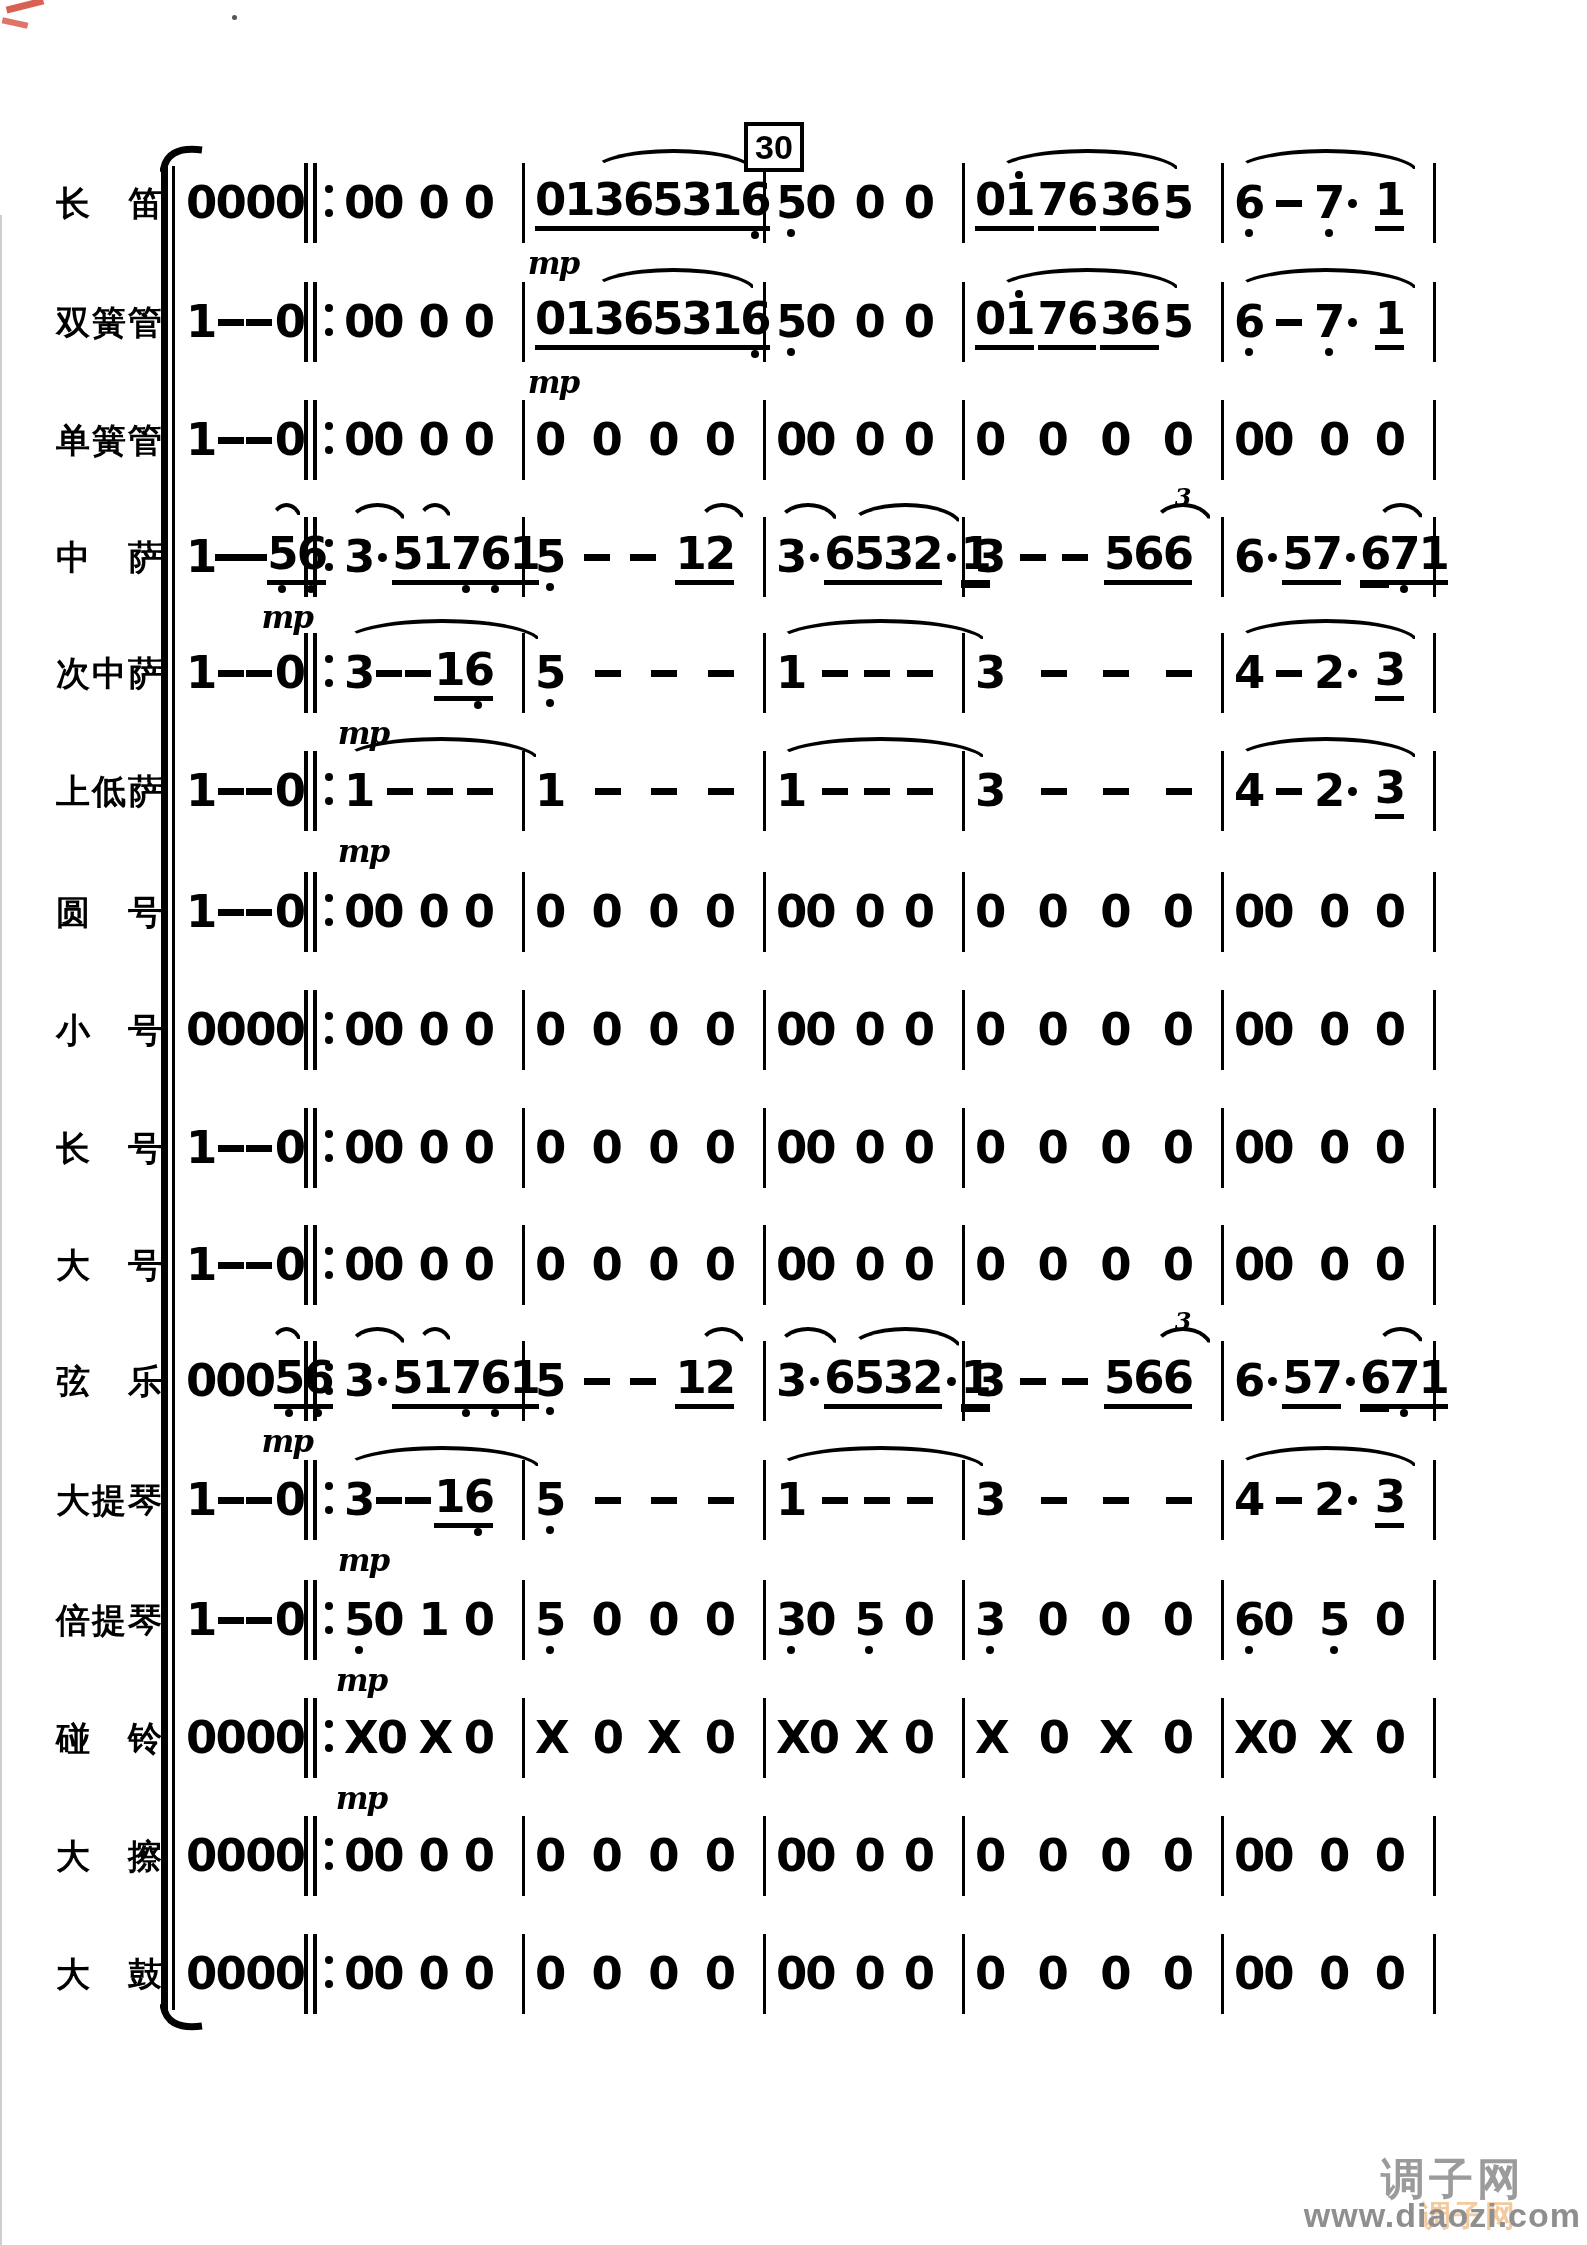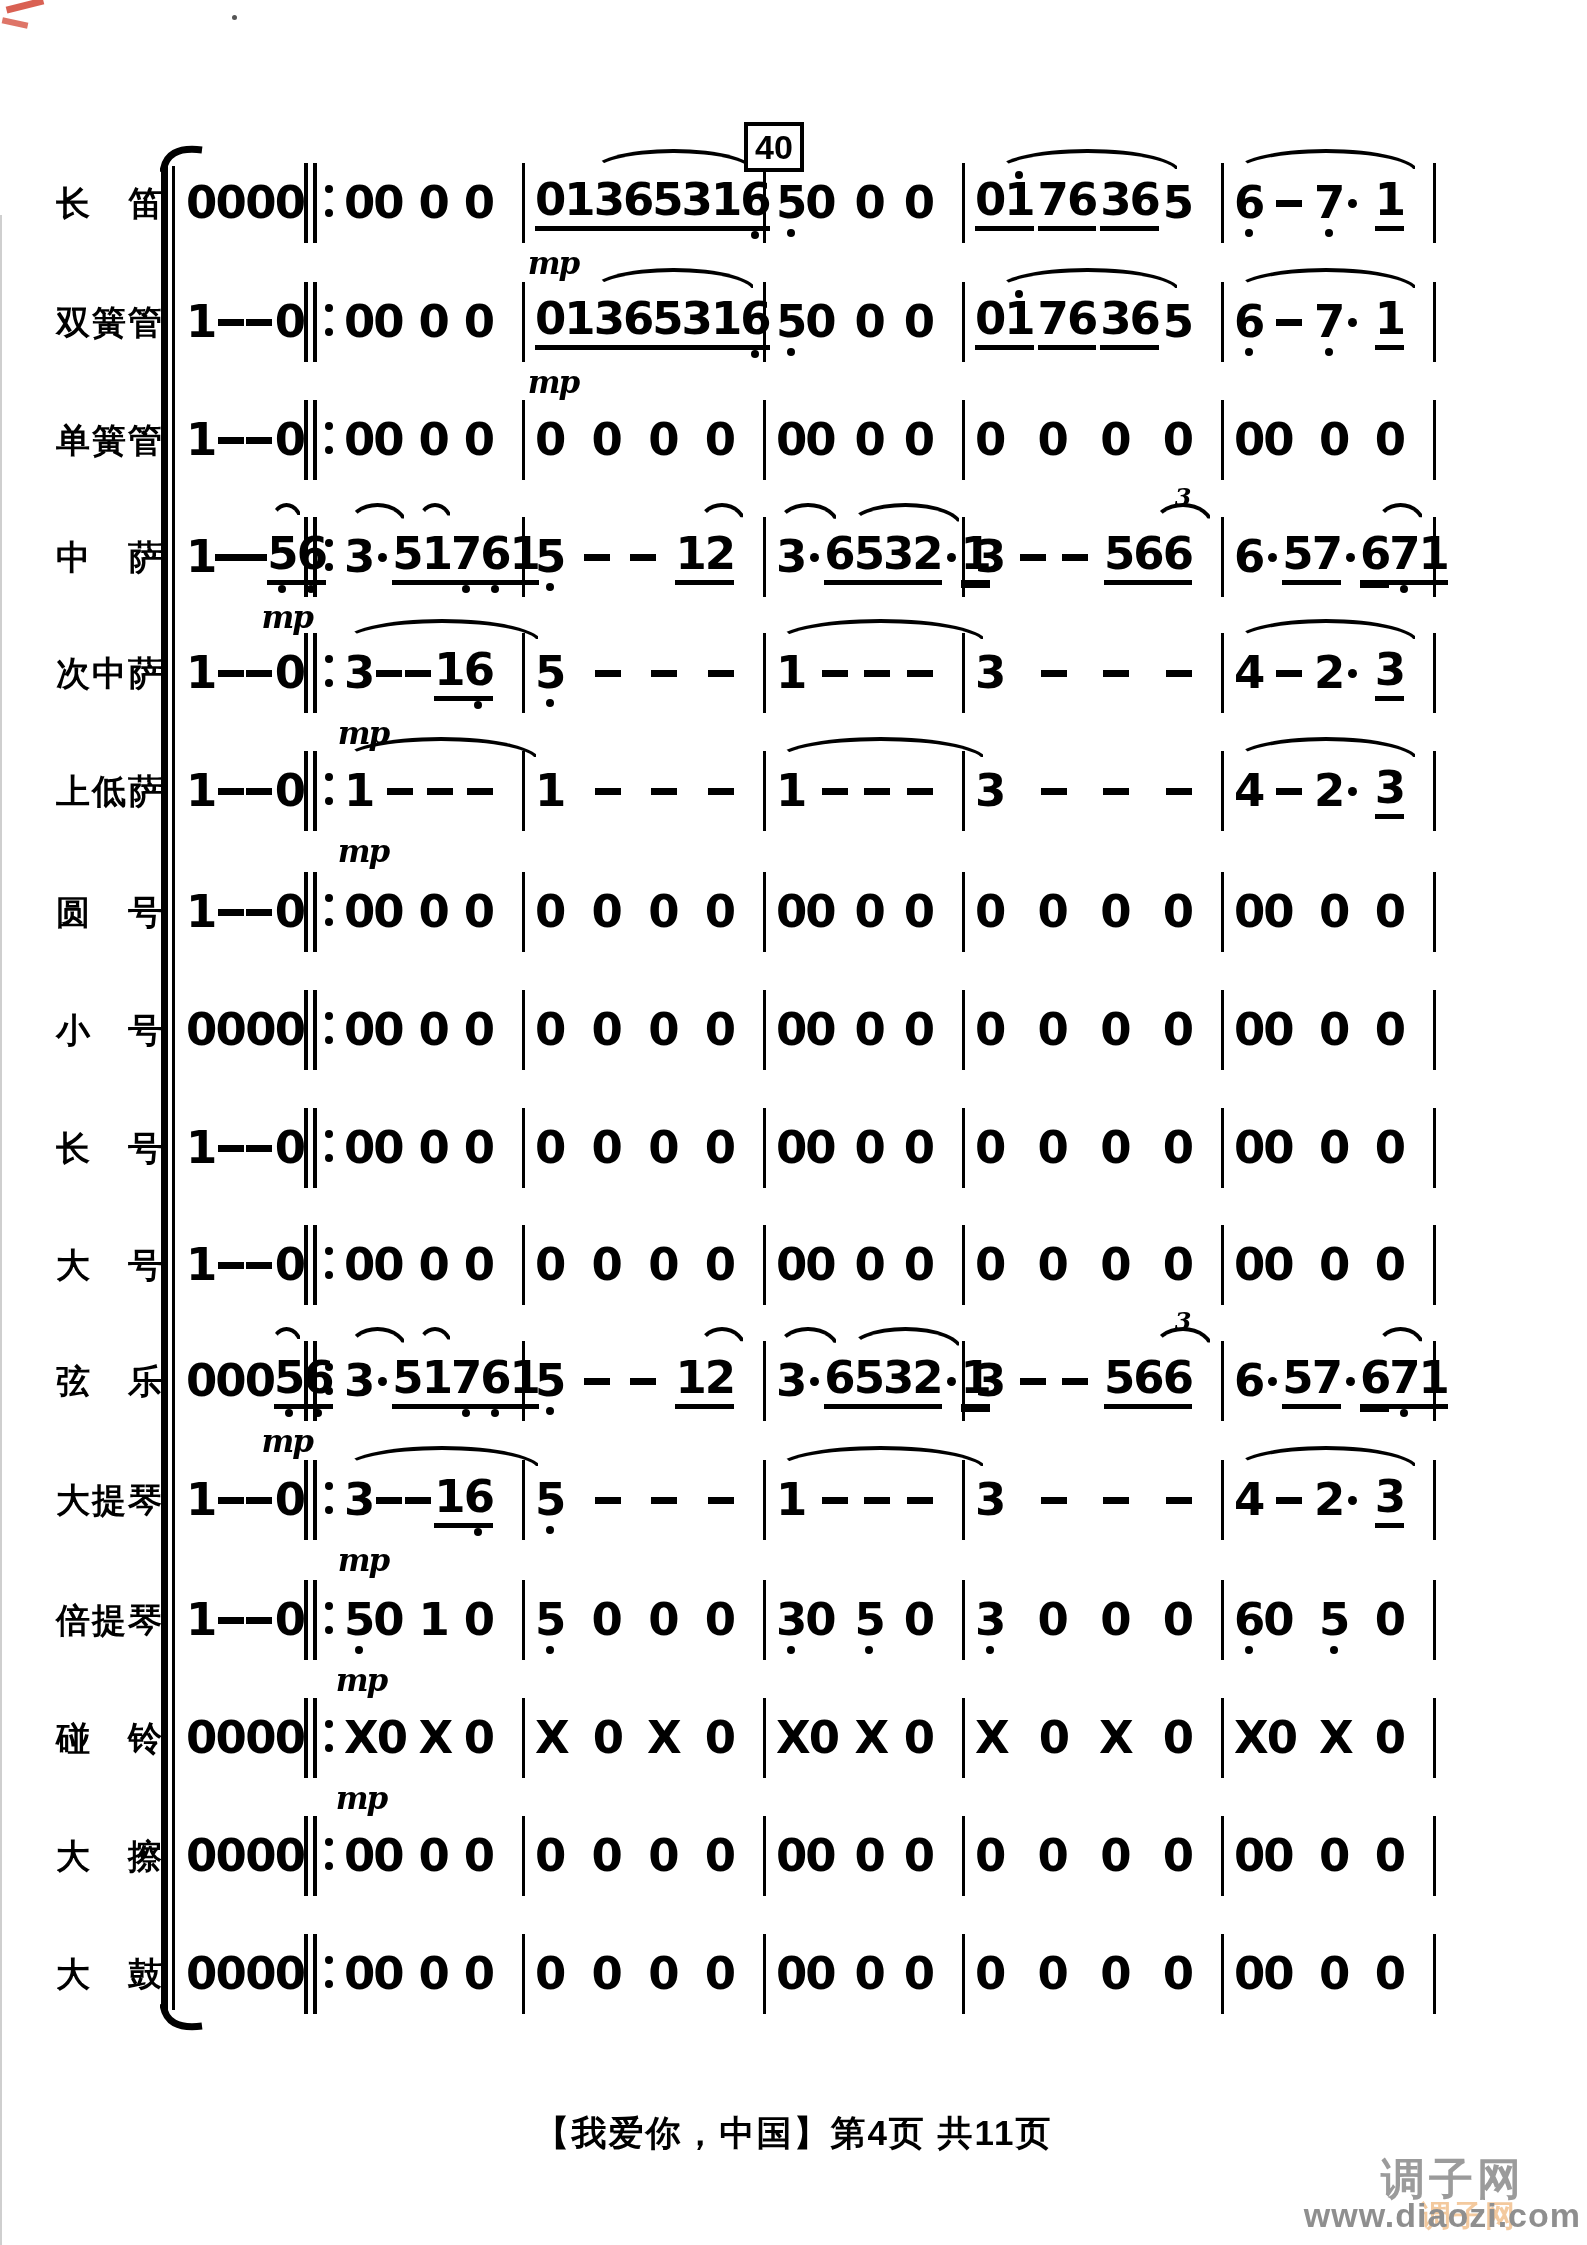--- a/index.html
+++ b/index.html
@@ -73,21 +73,21 @@
   <div class="sysbar thick"></div>
   <div class="sysbar thin"></div>
   <svg class="hook" style="top:144px" width="44" height="28">
     <path d="M3,28 C5,10 18,3 42,6" stroke="#000" stroke-width="7" fill="none"></path>
   </svg>
   <svg class="hook" style="top:2004px" width="44" height="28">
     <path d="M3,0 C5,18 18,25 42,22" stroke="#000" stroke-width="7" fill="none"></path>
   </svg>
 
   <div class="numbox">
-    <span>40</span>
+    <span>30</span>
   </div>
 
   <div id="score">
       <div class="staff-row" style="top:175px;">
         <div class="label">
           <span>长</span>
           <span>笛</span>
         </div>
         <div class="meas pickup" style="left:186px;width:118px;">
           <span class="tok">
@@ -1699,17 +1699,16 @@
             <span class="note">0</span>
           </span>
           <span class="tok">
             <span class="note">0</span>
           </span>
           <i class="bl"></i>
         </div>
       </div>
     </div>
 
-  <div class="footer">【我爱你，中国】第4页  共11页</div>
   <div class="wm-site">调子网</div>
   <div class="wm-orange">调子网</div>
   <div class="wm-url">www.diaozi.com</div>
 </div>
 
 </body></html>

